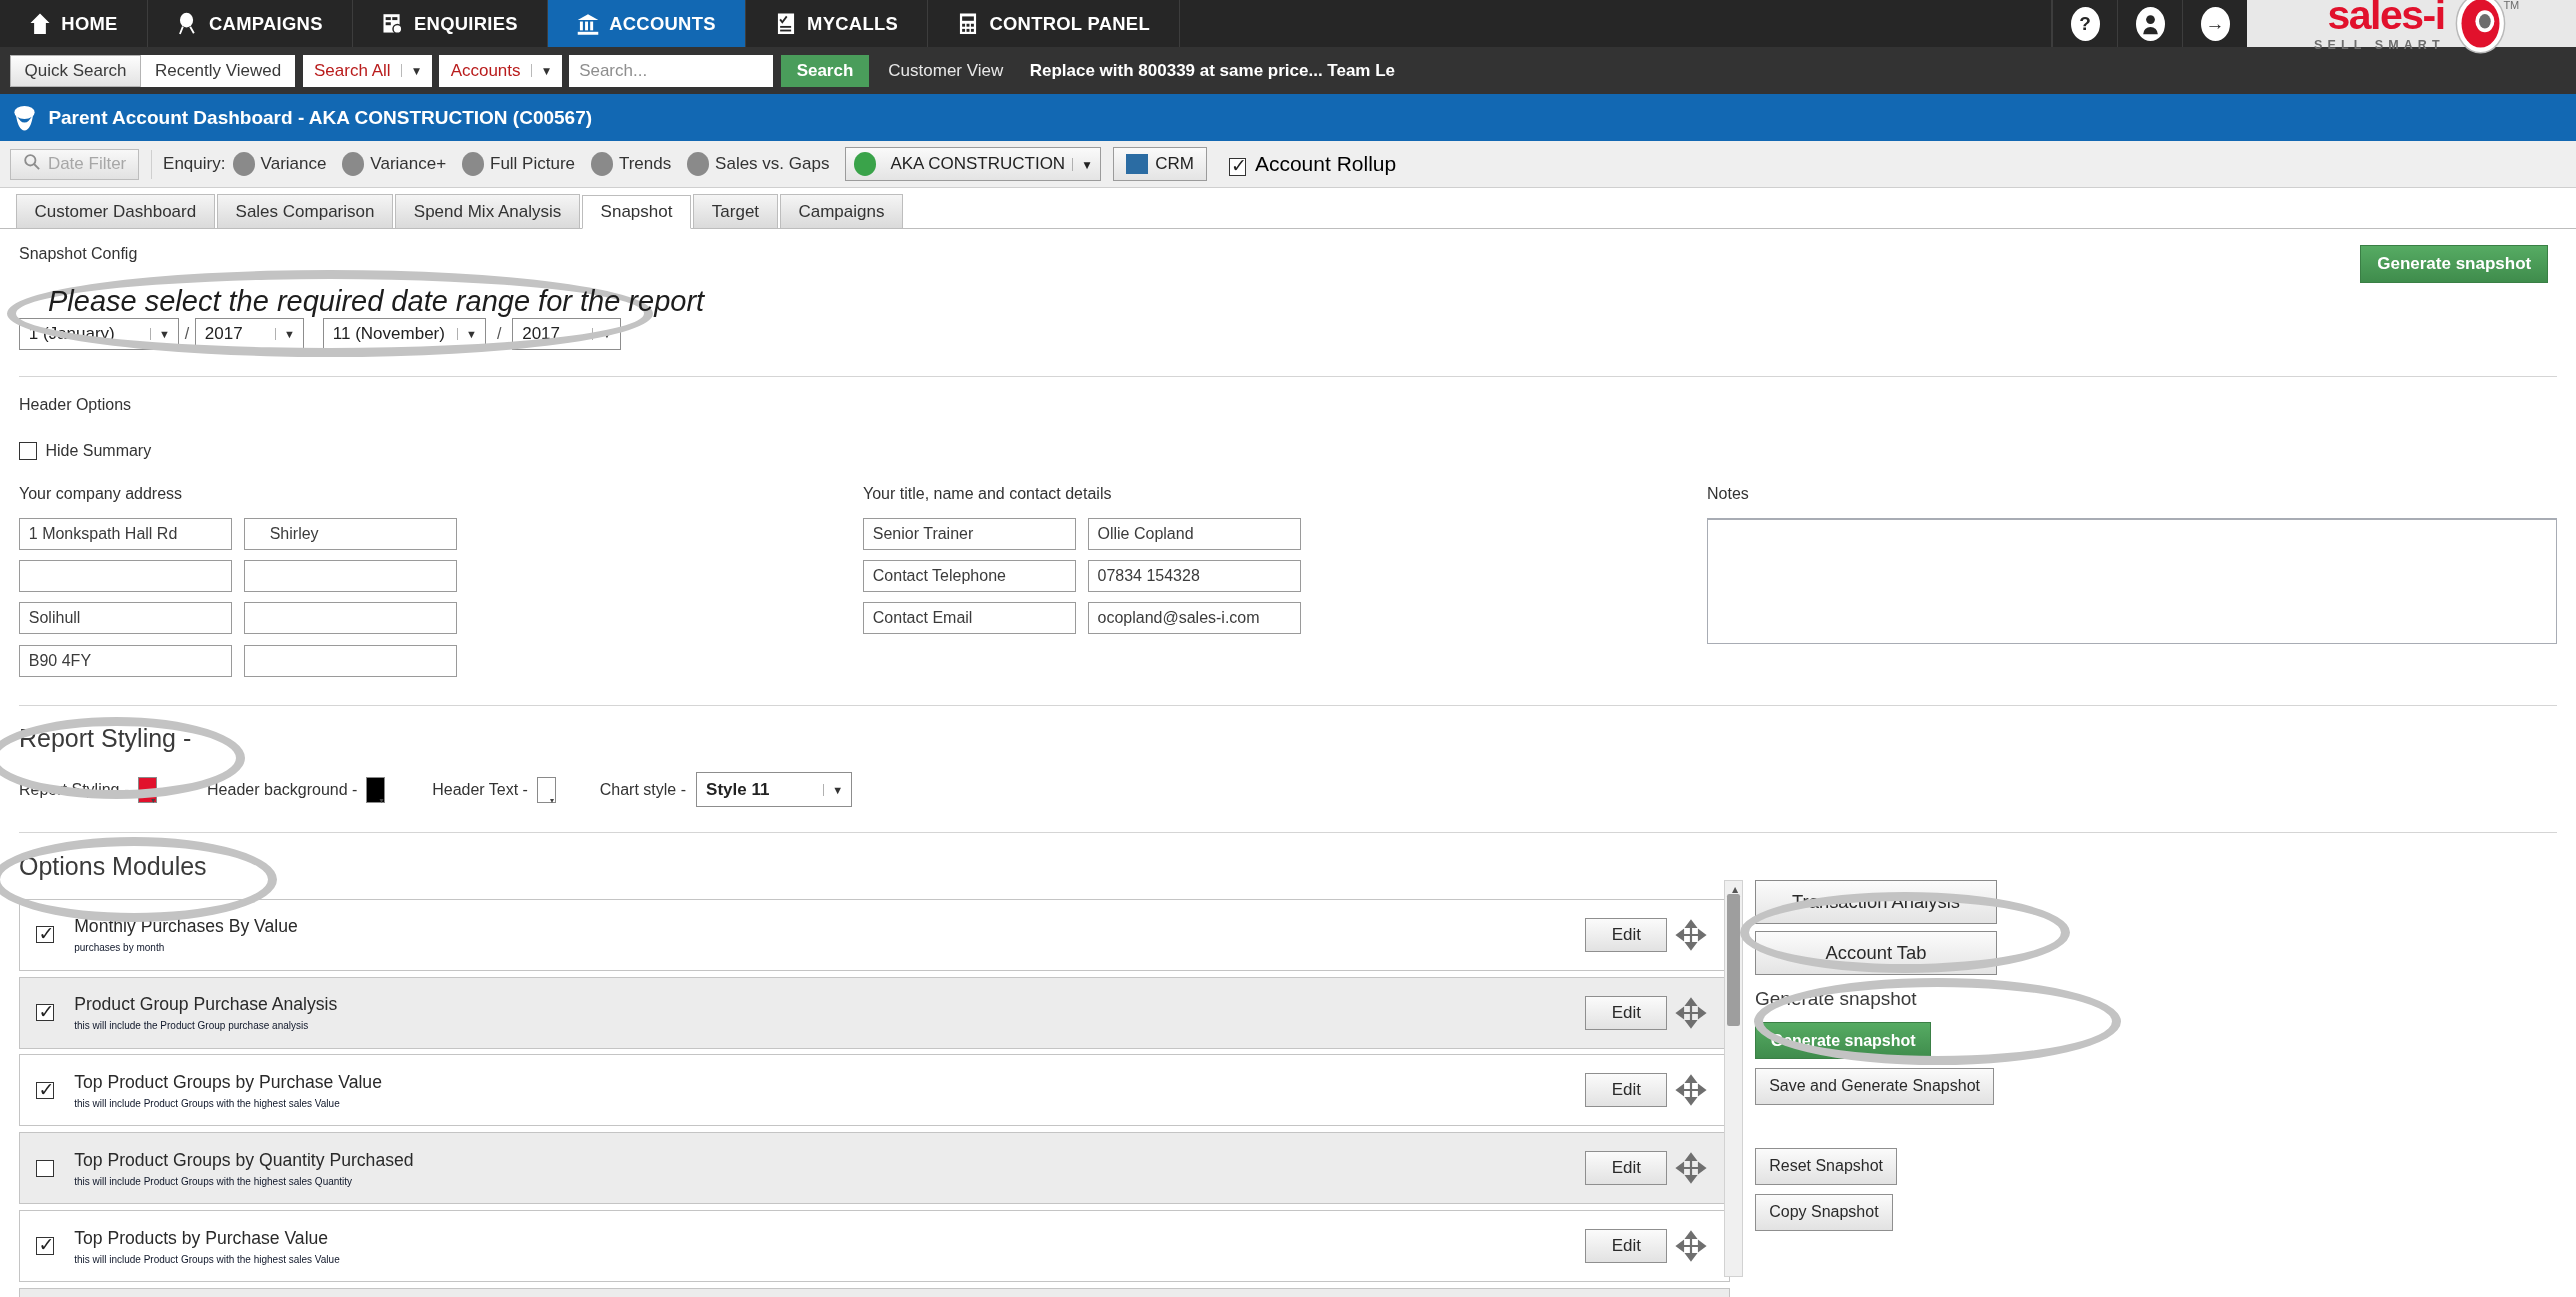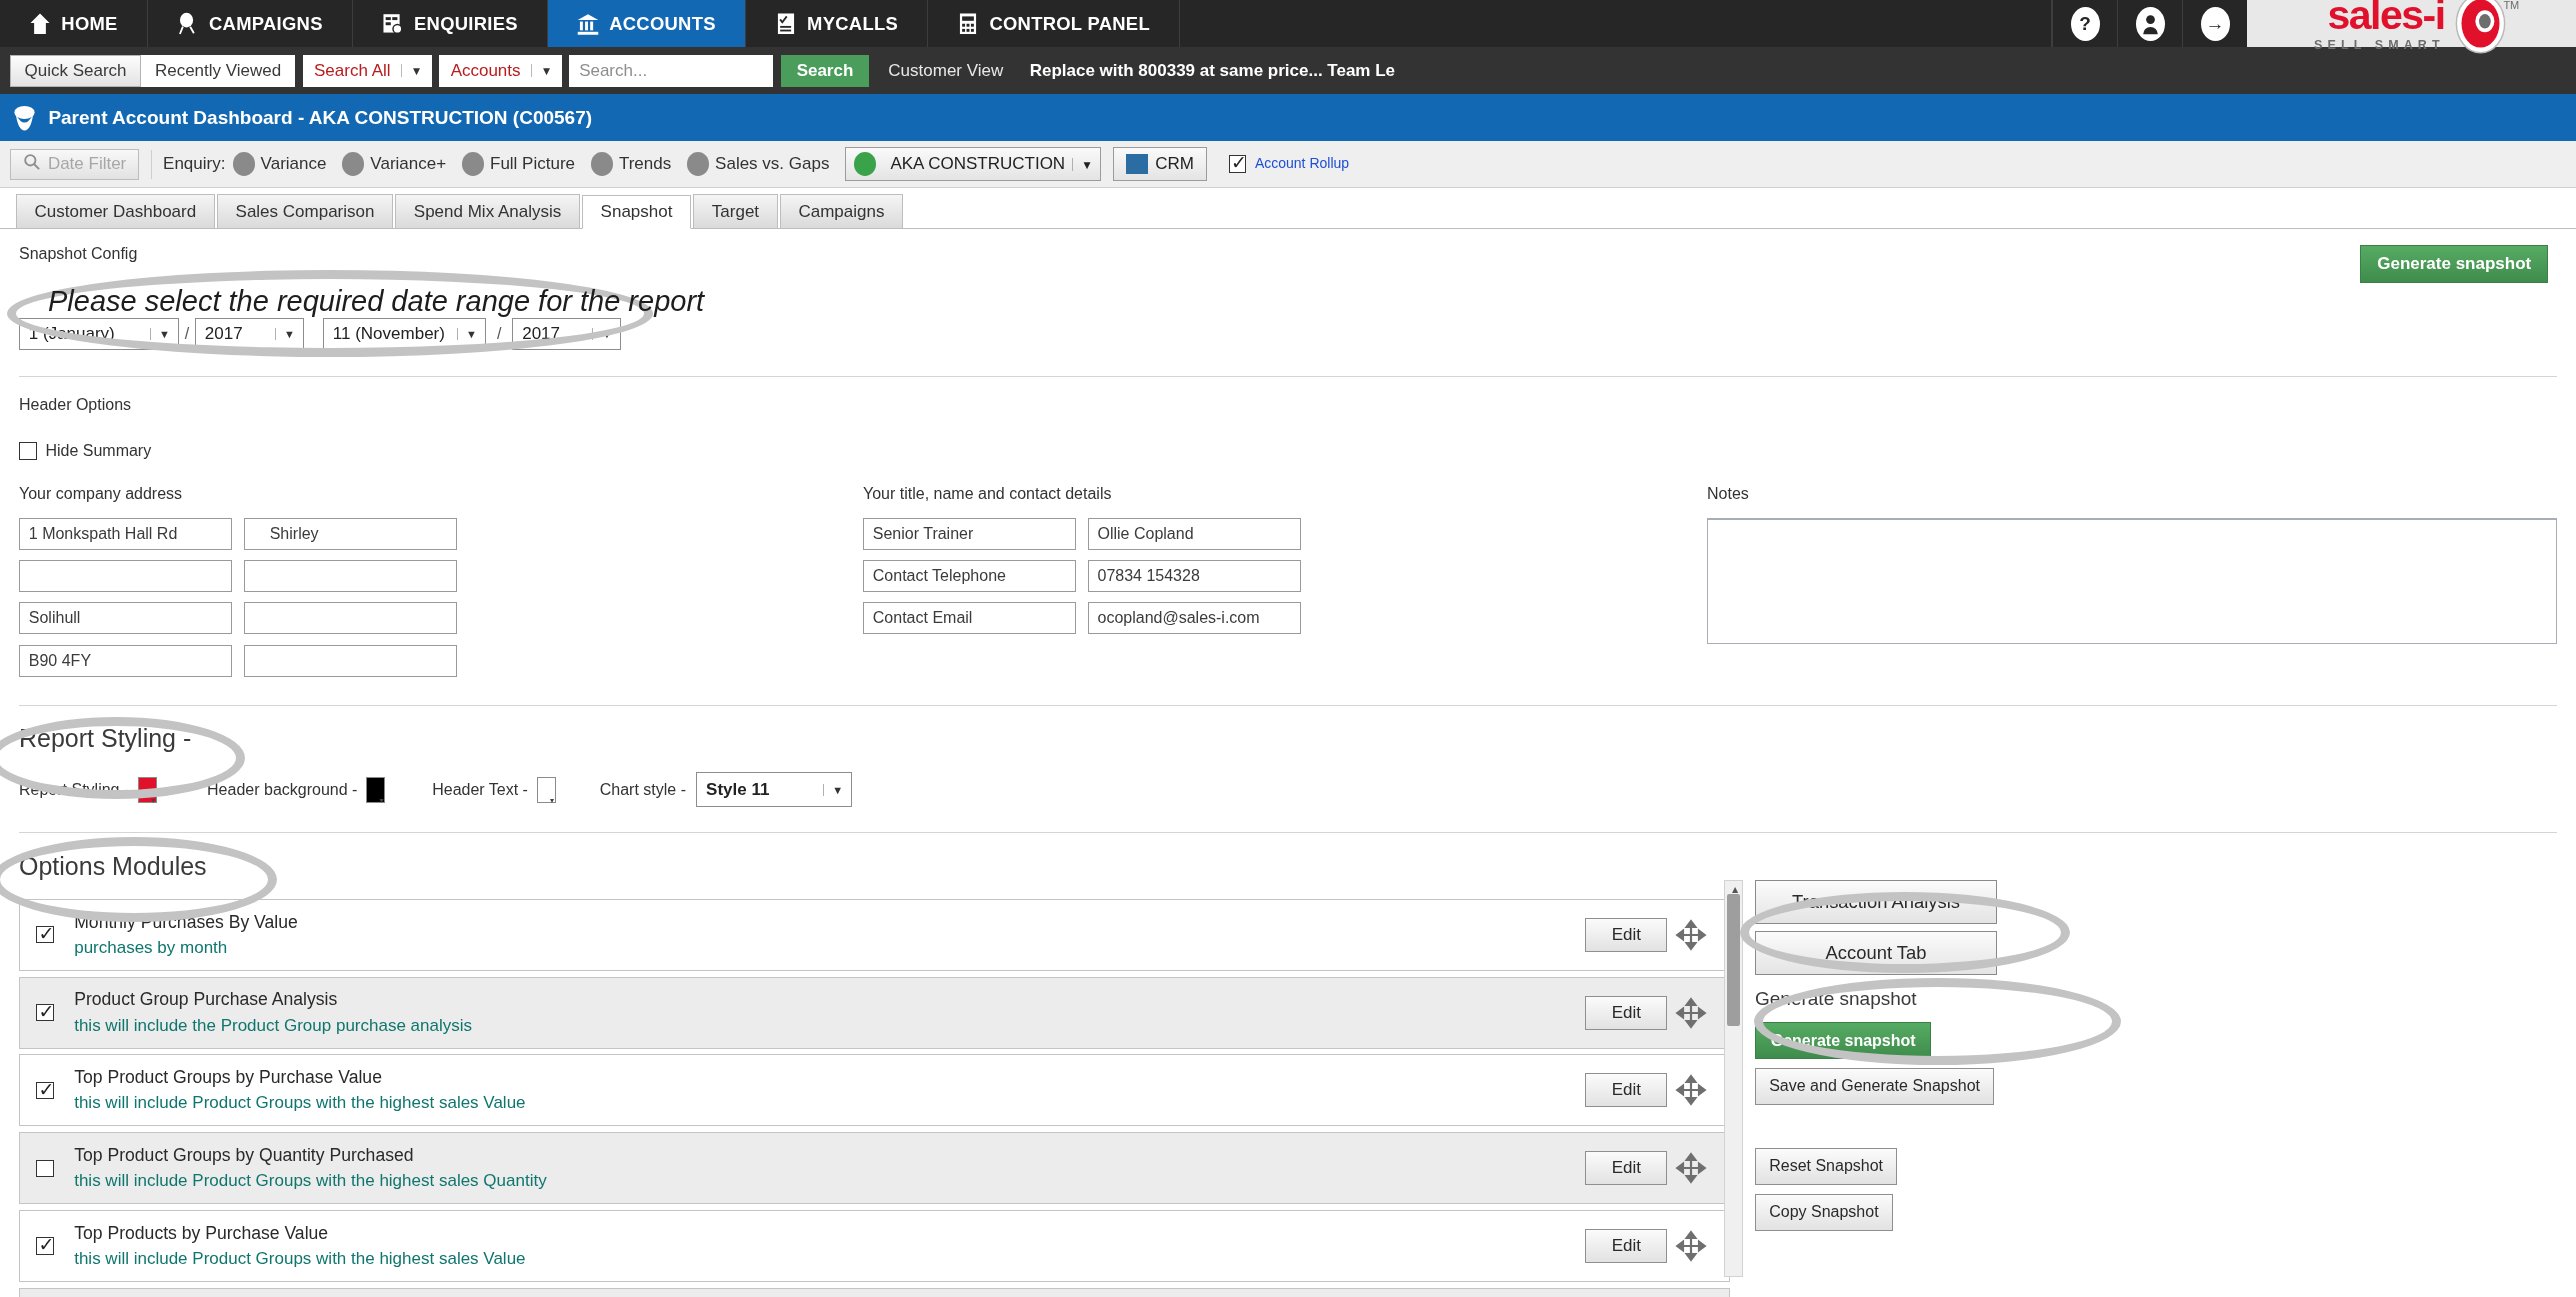--- a/index.html
+++ b/index.html
@@ -83,21 +83,21 @@
     height:34px; display:flex; align-items:center;
     background:linear-gradient(#fafafa,#e4e4e4); border:0.7px solid #9b9b9b; min-width:244px; cursor:pointer;
   }
   .acct-select .nm { padding:0 7.3px 0 8.8px; font-size:17px; color:#222; flex:1; }
   .acct-select .car { border-left:0.7px solid #b0b0b0; width:28px; text-align:center; font-size:11.7px; }
   .crm-btn {
     height:34px; margin-left:11.7px; padding:0 11.7px; display:flex; align-items:center; gap:7.3px;
     background:linear-gradient(#fafafa,#e4e4e4); border:0.7px solid #9b9b9b; font-size:17px; cursor:pointer;
   }
   .crm-ico { width:22px; height:20.6px; background:#2b6ca3; display:inline-block; }
-  .rollup { display:flex; align-items:flex-start; gap:8.8px; margin-left:22px; font-size:14px; color:#1d4ed8; }
+  .rollup { display:flex; align-items:flex-end; gap:8.8px; margin-left:22px; font-size:21px; color:#000000; }
 
   
   .tabsrow { height:41px; background:#ffffff; display:flex; align-items:flex-end; padding-left:16px; border-bottom:0.7px solid #bdbdbd; }
   .tab {
     height:34px; padding:0 17.6px; display:flex; align-items:center; font-size:17px;
     background:linear-gradient(#f5f5f5,#dadada); border:0.7px solid #bdbdbd; border-bottom:none;
     margin-right:2.2px; color:#333; cursor:pointer; white-space:nowrap;
   }
   .tab.active { background:#ffffff; position:relative; top:0.7px; border-bottom:0.7px solid #fff; }
 
@@ -130,21 +130,21 @@
 
   
   .mod-wrap { width:1711px; }
   .mod-row {
     height:72px; border:0.7px solid #c4c4c4; margin-bottom:5.9px;
     display:flex; align-items:center; padding:0 14.7px 0 16px; background:#ffffff;
   }
   .mod-row.alt { background:#ececec; }
   .mod-txt { margin-left:20.6px; flex:1; }
   .mod-title { font-size:17.6px; color:#2a2a2a; margin-bottom:5.1px; }
-  .mod-desc { font-size:17px; color:#0f766e; }
+  .mod-desc { font-size:10px; color:#0f172a; }
   .edit-btn {
     width:82px; height:34px; display:flex; align-items:center; justify-content:center;
     background:linear-gradient(#fbfbfb,#e2e2e2); border:0.7px solid #8f8f8f; font-size:17px; color:#2a2a2a; cursor:pointer;
   }
   .move-h { width:47px; display:flex; align-items:center; justify-content:center; cursor:move; }
 
   
   .rpanel { position:absolute; left:1755px; top:880px; width:338px; }
   .panel-btn {
     width:242px; height:44px; display:flex; align-items:center; justify-content:center;

